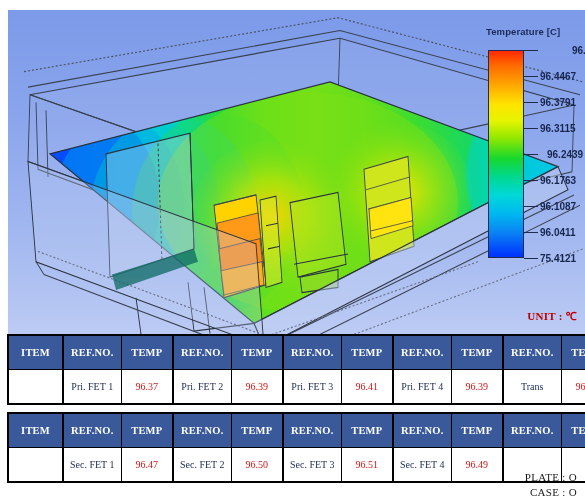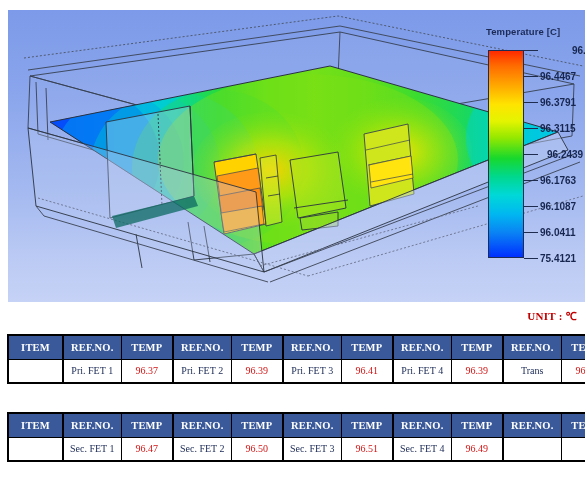--- a/index.html
+++ b/index.html
@@ -13,21 +13,21 @@
   #page {
     position: relative;
     width: 585px; height: 502px;
     background: #ffffff;
   }
 
   
   #viewport {
     position: absolute;
     left: 8px; top: 10px;
-    width: 577px; height: 292px;
+    width: 577px; height: 375px;
     background: linear-gradient(180deg, #7c9ae9 0%, #8aa5ec 28%, #a4b9f0 62%, #bccbf4 86%, #c6d2f6 100%);
     overflow: hidden;
   }
 
   .svgfull { position:absolute; left:0; top:0; width:100%; height:100%; }
 
   
   #legend {
     position: absolute;
     left: 470px; top: 10px;
@@ -82,21 +82,21 @@
   }
   #table-primary   { top: 334px; }
   #table-secondary { top: 412px; }
 
   .result-table td {
     border: 1px solid #000000;
     height: 24px;
     text-align: center;
     vertical-align: middle;
     font-family: "Liberation Serif", serif;
-    padding: 0 1px;
+    padding: 11px 1px;
     overflow: hidden;
     white-space: nowrap;
   }
   .result-table tr.head td {
     background: #39599a;
     color: #ffffff;
     font-weight: bold;
     font-size: 10.5px;
     letter-spacing: .2px;
   }
@@ -331,14 +331,18 @@
           <td class="refno grp-start" style="width: 58px;">Sec. FET 3</td>
           <td class="temp" style="width: 52px;">96.51</td>
           <td class="refno grp-start" style="width: 58px;">Sec. FET 4</td>
           <td class="temp" style="width: 52px;">96.49</td>
           <td class="refno grp-start" style="width: 58px;"></td>
           <td class="temp" style="width: 52px;"></td>
         </tr>
       </tbody>
   </table>
 
+  <div id="footer-notes">
+    <div>PLATE : O</div>
+    <div>CASE : O</div>
+  </div>
 
 </div>
 
 </body></html>

